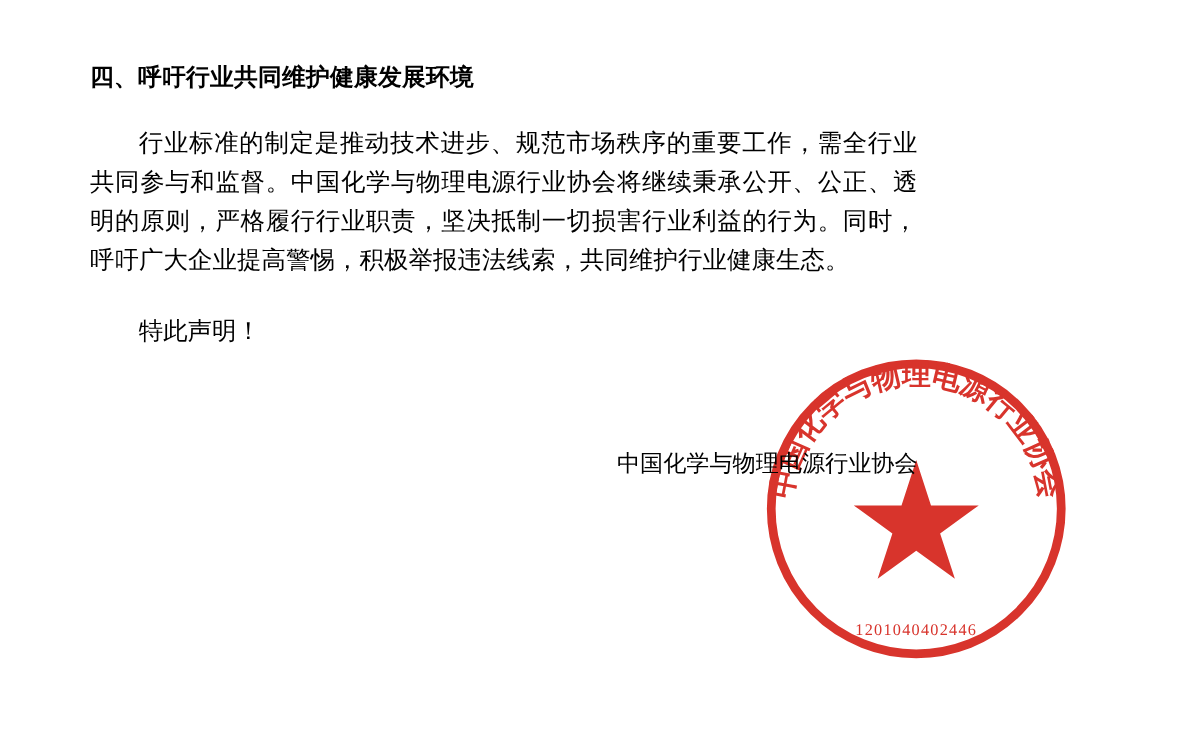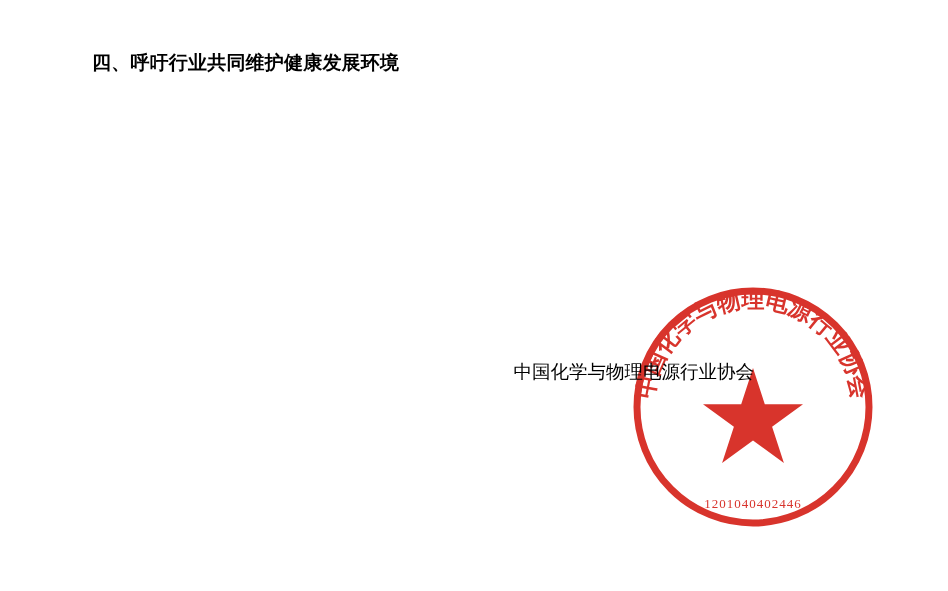--- a/index.html
+++ b/index.html
@@ -14,21 +14,20 @@
     color: #000000;
     overflow: hidden;
     position: relative;
   }
   .page {
     position: relative;
     width: 804px;
     height: 591px;
     box-sizing: border-box;
     padding: 48px 70px 0 72px;
-    margin-left: 20px;
   }
   .section-heading {
     font-size: 19px;
     line-height: 30px;
     color: #000;
     margin: 0 0 22px 0;
     letter-spacing: 0.2px;
   }
   .body-para {
     font-size: 19.5px;
@@ -89,21 +88,23 @@
     letter-spacing: 1px;
   }
 </style>
 </head>
 <body>
 
 <div class="page">
 
   <h1 class="section-heading">四、呼吁行业共同维护健康发展环境</h1>
 
+  <p class="body-para">行业标准的制定是推动技术进步、规范市场秩序的重要工作，需全行业共同参与和监督。中国化学与物理电源行业协会将继续秉承公开、公正、透明的原则，严格履行行业职责，坚决抵制一切损害行业利益的行为。同时，呼吁广大企业提高警惕，积极举报违法线索，共同维护行业健康生态。</p>
 
+  <p class="closing-para">特此声明！</p>
 
   <div class="seal">
     <svg viewBox="0 0 270 270" xmlns="http://www.w3.org/2000/svg">
       <defs>
         <path id="arcPath" d="M 135,135 m -100,0 a 100,100 0 1,1 200,0 a 100,100 0 1,1 -200,0"></path>
       </defs>
       <circle cx="135" cy="135" r="116" fill="none" stroke="#d8342c" stroke-width="7"></circle>
 
       <polygon points="135,96 146.8,132.3 185,132.3 154.1,154.7 165.9,191 135,168.6 104.1,191 115.9,154.7 85,132.3 123.2,132.3" fill="#d8342c"></polygon>
       <text class="seal-text">

